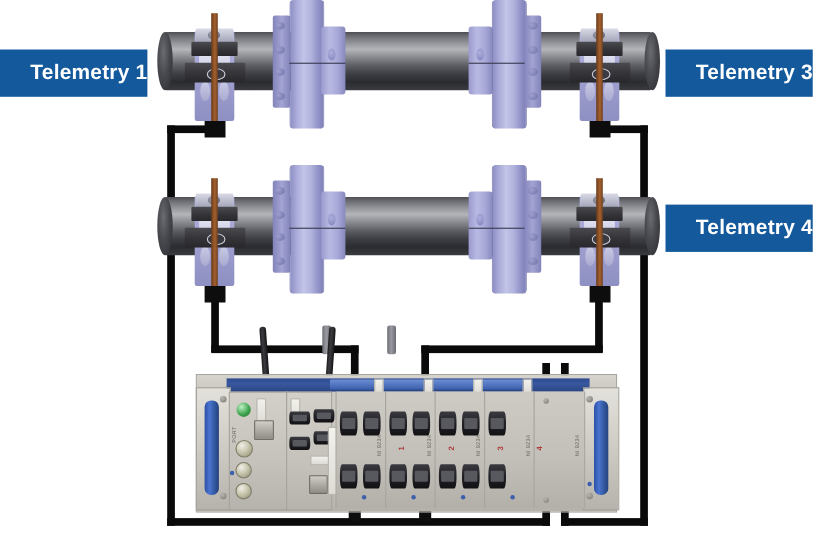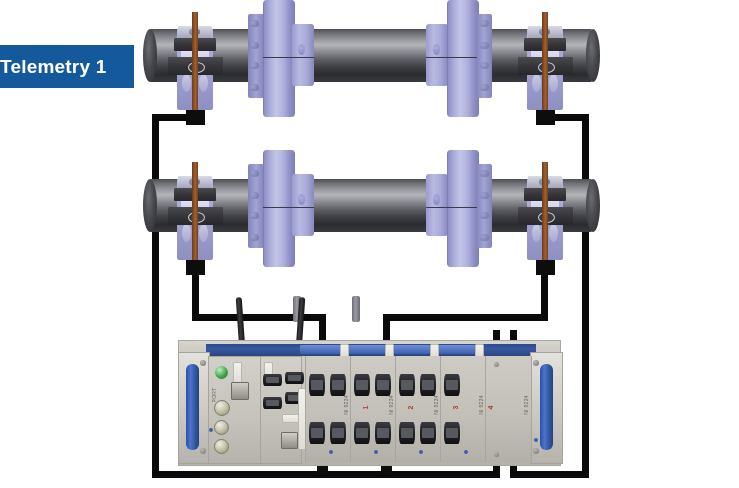--- a/index.html
+++ b/index.html
@@ -3,21 +3,21 @@
 <meta charset="utf-8">
 <title>Telemetry Shaft Diagram</title>
 <style>
   html,body{margin:0;padding:0;background:#ffffff;}
   body{font-family:"Liberation Sans", sans-serif;}
   #stage{position:relative;width:739px;height:488px;background:#fff;overflow:hidden;}
 
   
   .tlabel{
     position:absolute;
-    display:flex;align-items:center;justify-content:flex-start;
+    display:flex;align-items:center;justify-content:flex-end;
     color:#ffffff;
     font-weight:bold;
     font-size:19px;
     letter-spacing:.2px;
     white-space:nowrap;
   }
 
   
   .wire{position:absolute;background:#0a0a0a;}
   .connblk{position:absolute;background:#0d0d0d;}
@@ -456,15 +456,21 @@
     <div class="vtext" style="left:338px;top:62px;">NI 9234</div>
     <div class="screwdot" style="left:316px;top:22px;width:5px;height:5px;"></div>
     <div class="screwdot" style="left:316px;top:112px;width:5px;height:5px;"></div>
   </div>
 
   <div class="tlabel" style="left:0px;top:45px;width:134px;height:43px;background:#14599c;">
     <span>Telemetry 1</span>
   </div>
 
 
-
+  <div class="tlabel" style="left:605px;top:45px;width:134px;height:43px;background:#14599c;">
+    <span>Telemetry 3</span>
+  </div>
+
+  <div class="tlabel" style="left:605px;top:186px;width:134px;height:43px;background:#14599c;">
+    <span>Telemetry 4</span>
+  </div>
 
 </div>
 
 </body></html>

